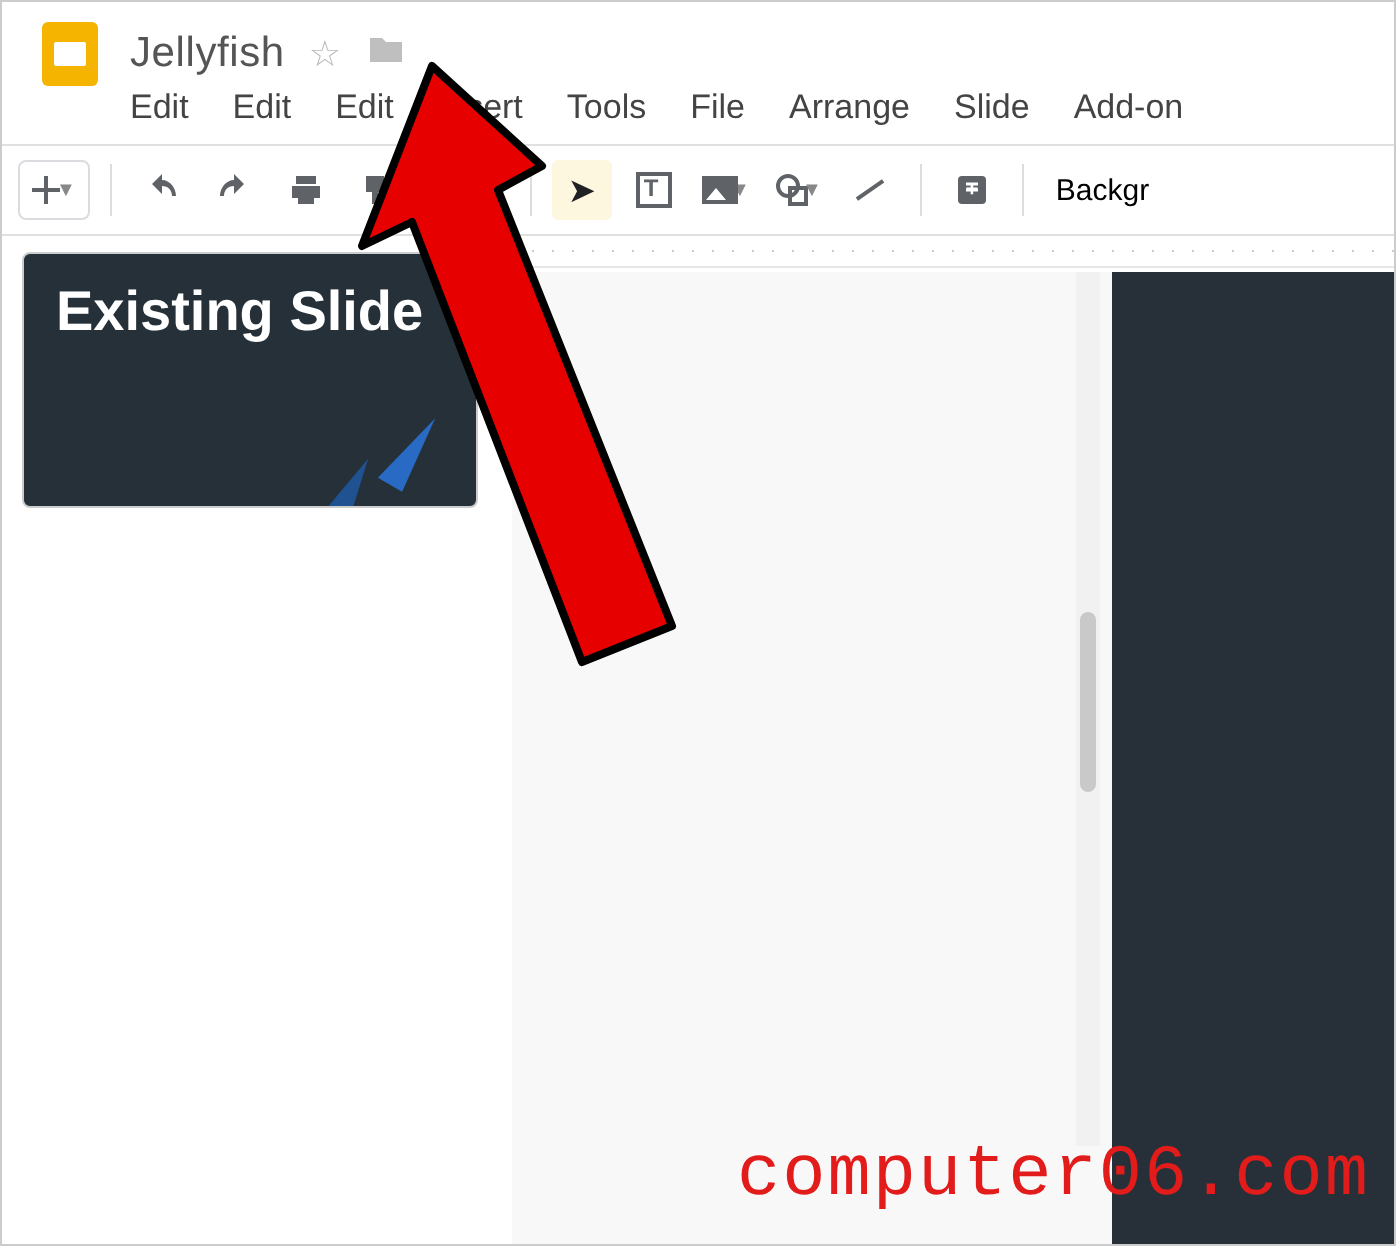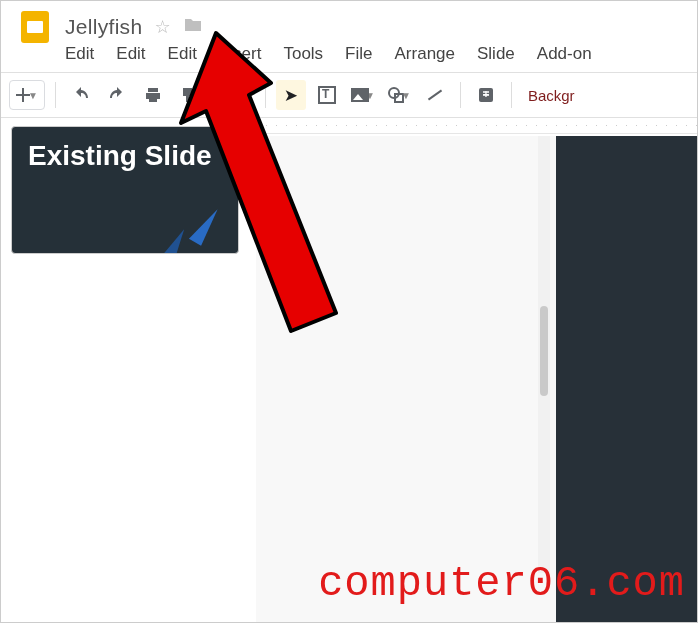--- a/index.html
+++ b/index.html
@@ -16,21 +16,21 @@
 .star { color: #bbb; font-size: 18px; }
 .folder { color: #bbb; }
 
 .menubar { display: flex; gap: 22px; padding: 6px 0 8px 0; }
 .menubar span { font-size: 17px; color: #444; cursor: pointer; }
 
 .toolbar { border-top: 1px solid #e0e0e0; border-bottom: 1px solid #e0e0e0; display: flex; align-items: center; padding: 6px 8px; gap: 6px; height: 46px; }
 .tbtn { display:flex; align-items:center; justify-content:center; min-width:30px; height:30px; color:#5f6368; cursor:pointer; border-radius:4px; }
 .tsep { width:1px; height:26px; background:#ddd; margin:0 4px; }
 .tdrop { font-size:10px; color:#888; margin-left:-4px; }
-.backgr { font-size:15px; color:#7f1d1d; padding:0 6px; }
+.backgr { font-size:15px; color:#000000; padding:0 6px; }
 
 .main { display:flex; height: calc(100% - 110px); }
 .sidebar { width: 255px; padding: 8px 14px 8px 10px; overflow:hidden; display:flex; flex-direction:row; gap:22px; }
 .thumb { background:#253038; border-radius:4px; border:1px solid #ccc; position:relative; overflow:hidden; }
 .thumb.big { width:228px; height:128px; padding:14px 16px; }
 .thumb.big .t-title { color:#fff; font-size:28px; font-weight:600; line-height:1.1; }
 .thumb.sm { width:156px; height:88px; margin-left:40px; display:flex; align-items:center; justify-content:center; }
 .thumb.sm.fourth { display:flex; align-items:center; justify-content:center; }
 .rel { position:relative; }
 
@@ -51,21 +51,21 @@
 .canvas-pad { position:absolute; top:18px; left:0; right:0; bottom:0; background:#f8f8f8; }
 .slide-preview { position:absolute; right:0; top:18px; bottom:0; left:300px; background:#273038; border-left:none; }
 .scrollbar-v { position:absolute; left:282px; top:18px; bottom:56px; width:12px; background:#f1f1f1; }
 .scrollbar-thumb { position:absolute; left:2px; top:170px; width:8px; height:90px; background:#c9c9c9; border-radius:4px; }
 
 
 .big-arrow { position:absolute; left:160px; top:22px; pointer-events:none; z-index:10;}
 .big-arrow svg { width:220px; height:330px; }
 
 
-.watermark { position:absolute; right:12px; bottom:14px; font-family:"Courier New",monospace; font-size:42px; color:#e21b1b; font-weight:500; letter-spacing:1px;margin-left:37px; }
+.watermark { position:absolute; right:12px; bottom:14px; font-family:"Courier New",monospace; font-size:36px; color:#e21b1b; font-weight:500; letter-spacing:1px;margin-left:37px; }
 
 .plus-outline { border:1px solid #dadce0; border-radius:4px; padding:4px 6px; display:flex; align-items:center; gap:2px; }
 .icon-sq { width:18px;height:18px;display:inline-block;border:2px solid #5f6368;position:relative;}
 .icon-sq.txt::after{content:"T";position:absolute;left:2px;top:-1px;font-size:12px;color:#5f6368;font-weight:bold;}
 .icon-img { width:18px;height:14px;background:#5f6368;display:inline-block;position:relative;}
 .icon-img::after{content:"";position:absolute;left:2px;bottom:2px;width:0;height:0;border-left:5px solid transparent;border-right:5px solid transparent;border-bottom:6px solid #fff;}
 .icon-line{width:16px;height:2px;background:#5f6368;display:inline-block;transform:rotate(-35deg);}
 .cursor-icon{font-size:17px;color:#202124;}
 .cursor-active{background:#fef7e0;border-radius:3px;padding:3px 5px;}
 </style>

